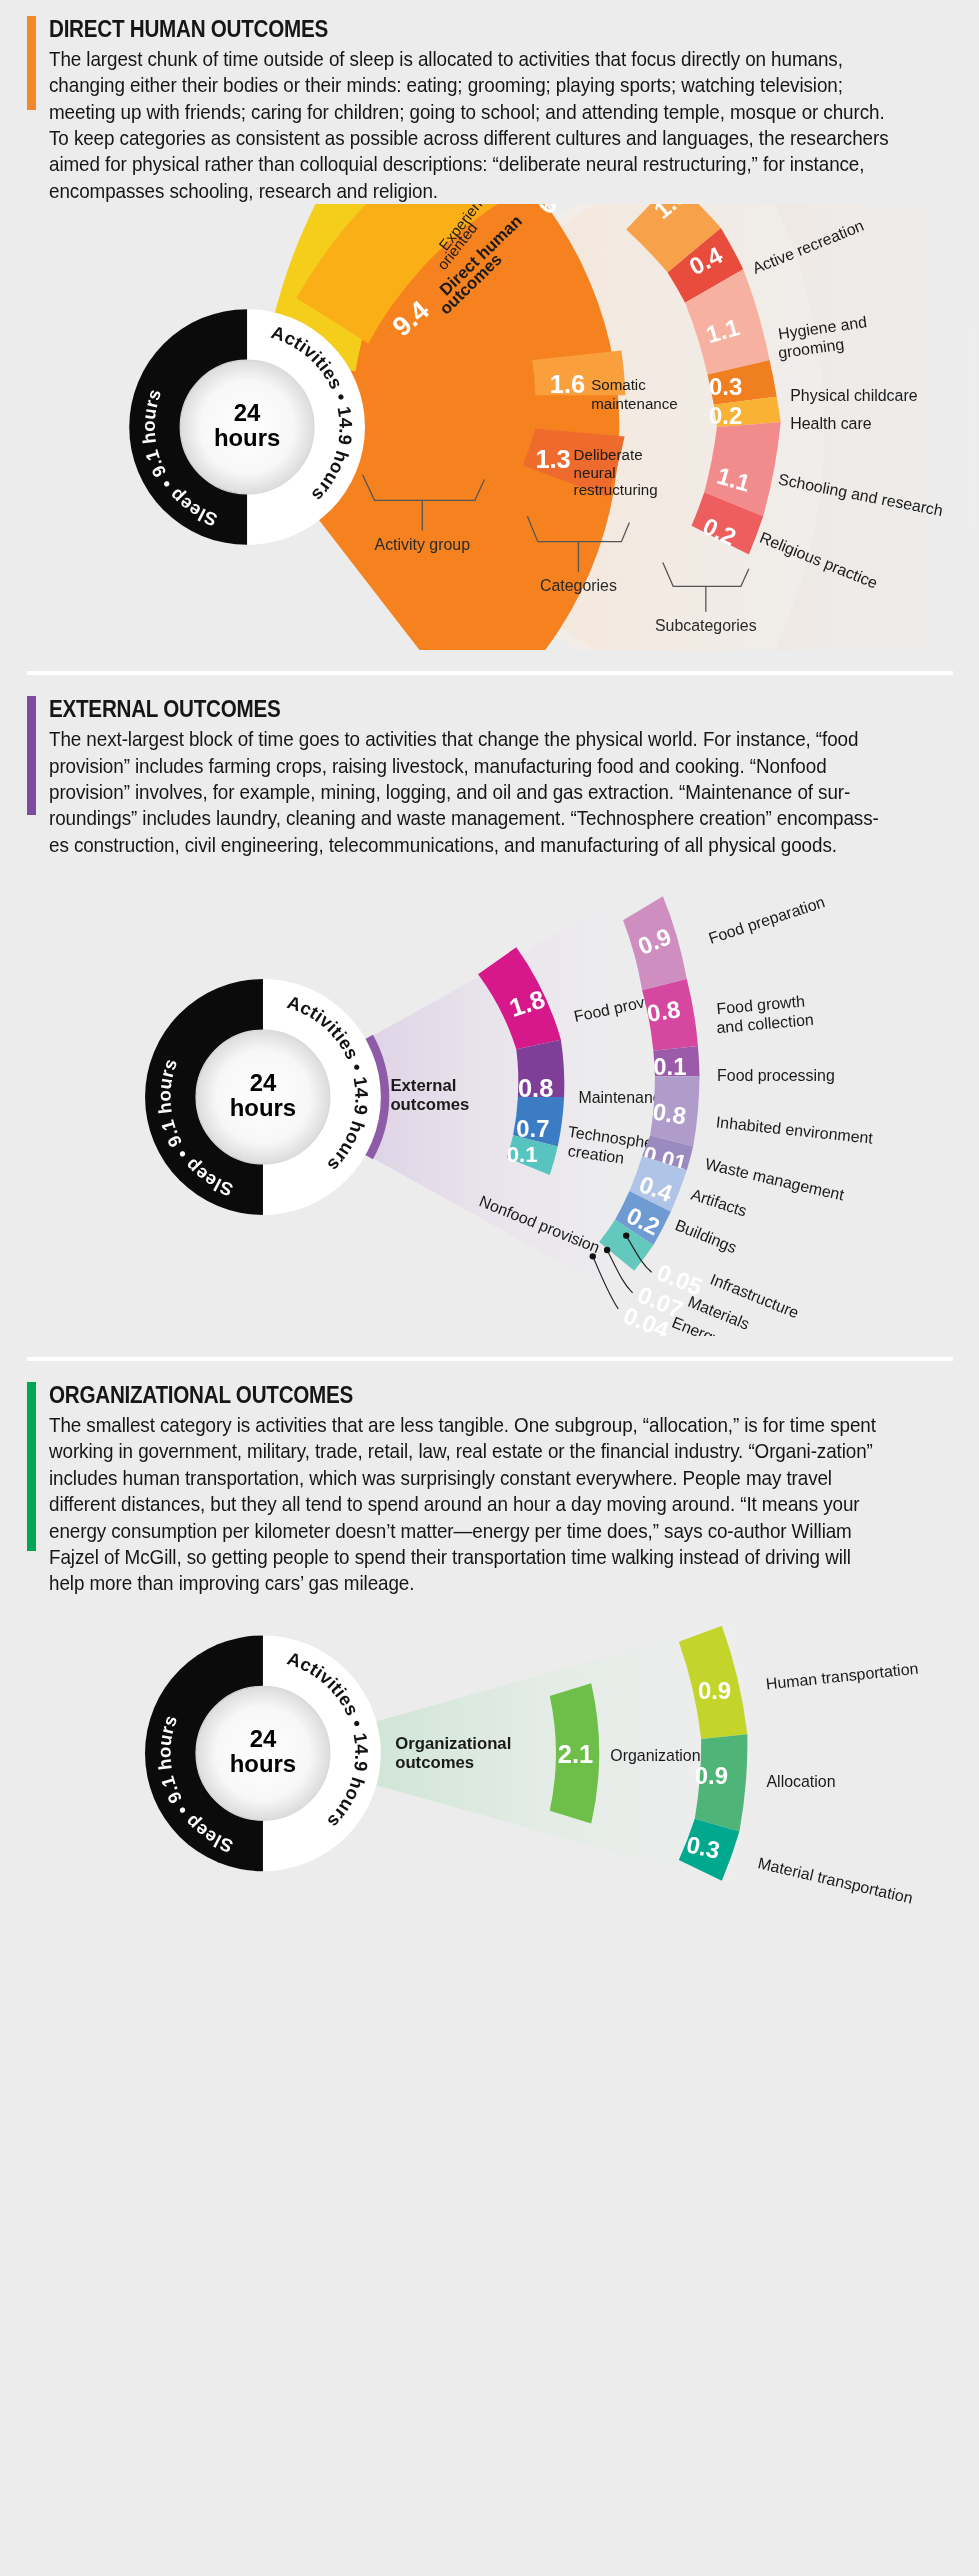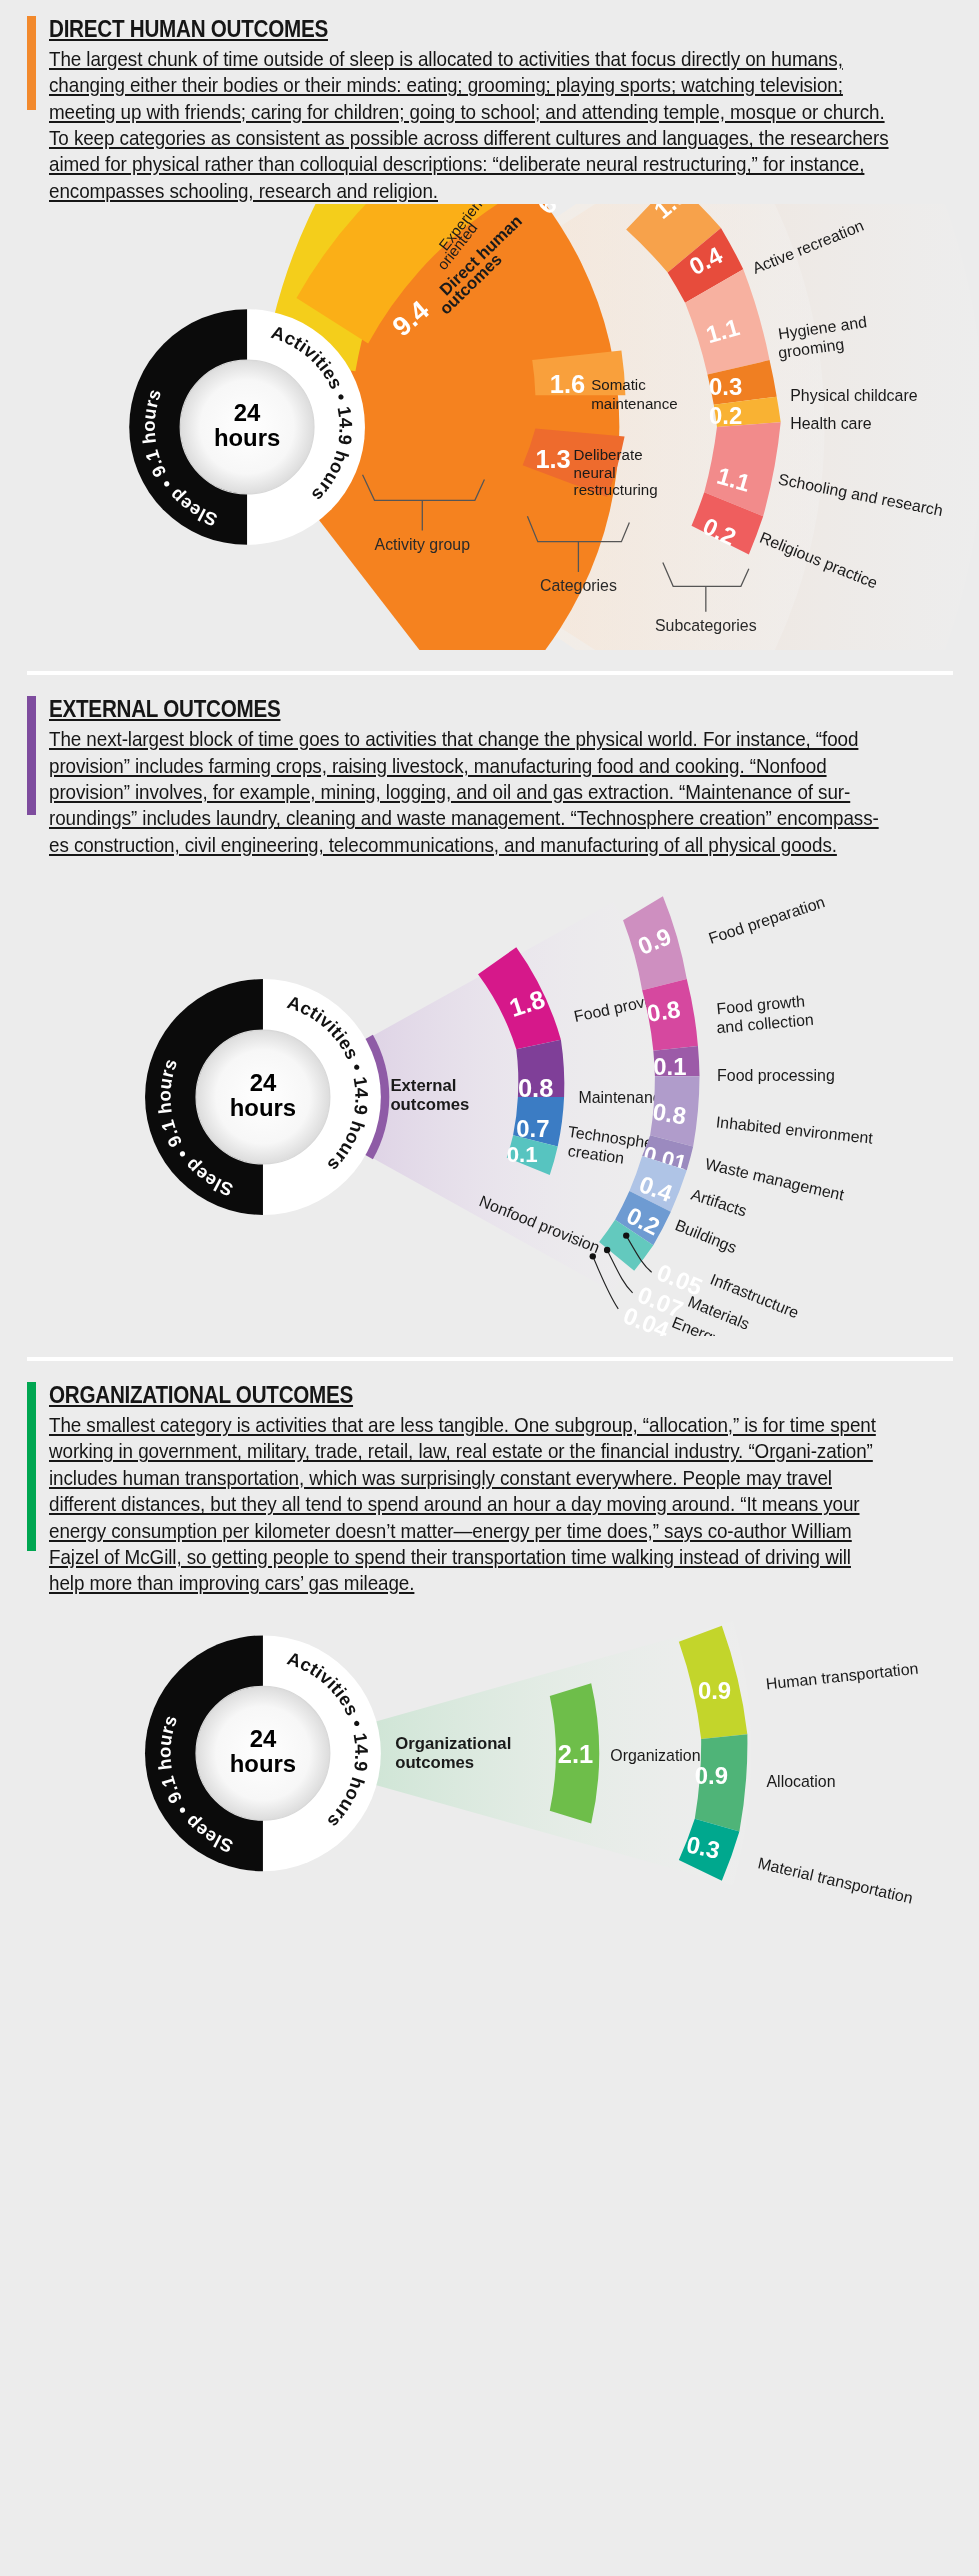--- a/index.html
+++ b/index.html
@@ -1,18 +1,18 @@
 <!DOCTYPE html>
 <html style="font-size:12.7px"><head>
 <meta charset="utf-8">
 <style>
   html,body{margin:0;padding:0;background:#ececec;}
   body{width:980px;font-family:"Liberation Sans",sans-serif;color:#161616;}
   .page{width:980px;position:relative;}
-  .section{position:relative;text-decoration:underline;}
+  .section{position:relative;}
   .hdr{display:flex;padding:0 27px 0 27px;}
   .bar{width:8.8px;flex:0 0 8.8px;margin-right:13.5px;}
   .hdr-txt{flex:1;}
   h2{font-family:"Liberation Sans",sans-serif;font-weight:bold;font-size:24px;letter-spacing:-0.3px;
      margin:0 0 4.8px 0;line-height:1.05;transform:scaleX(0.86);transform-origin:left center;}
   .body-txt{font-size:20.3px;line-height:1.30;margin:0;transform:scaleX(0.93);transform-origin:left top;
      letter-spacing:-0.1px;}
   .rule{height:4px;background:#fff;margin:21px 27px 21px 27px;}
   svg{display:block;}
   .chart-wrap{position:relative;}

